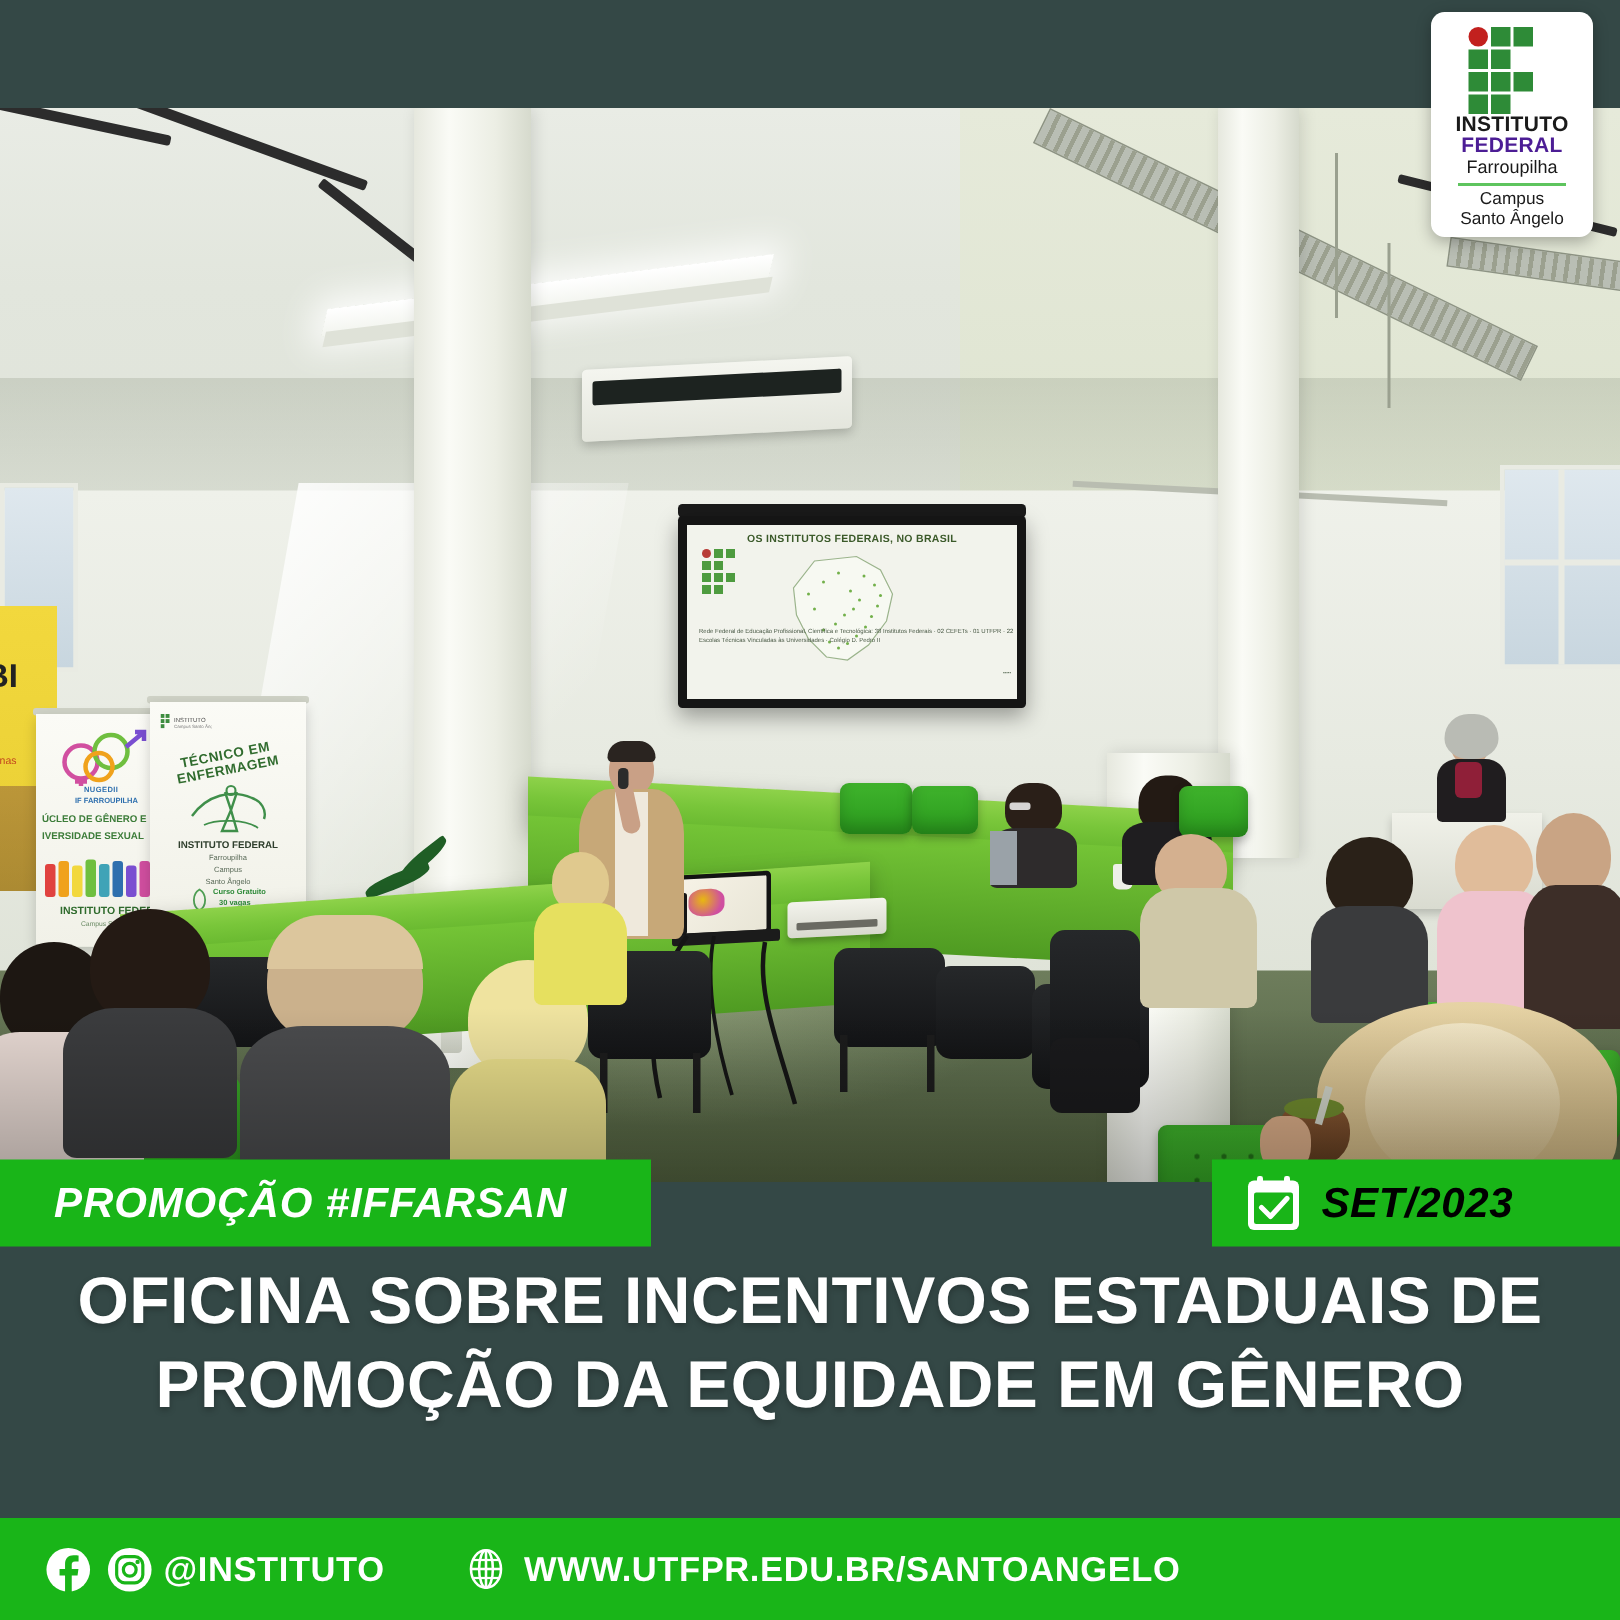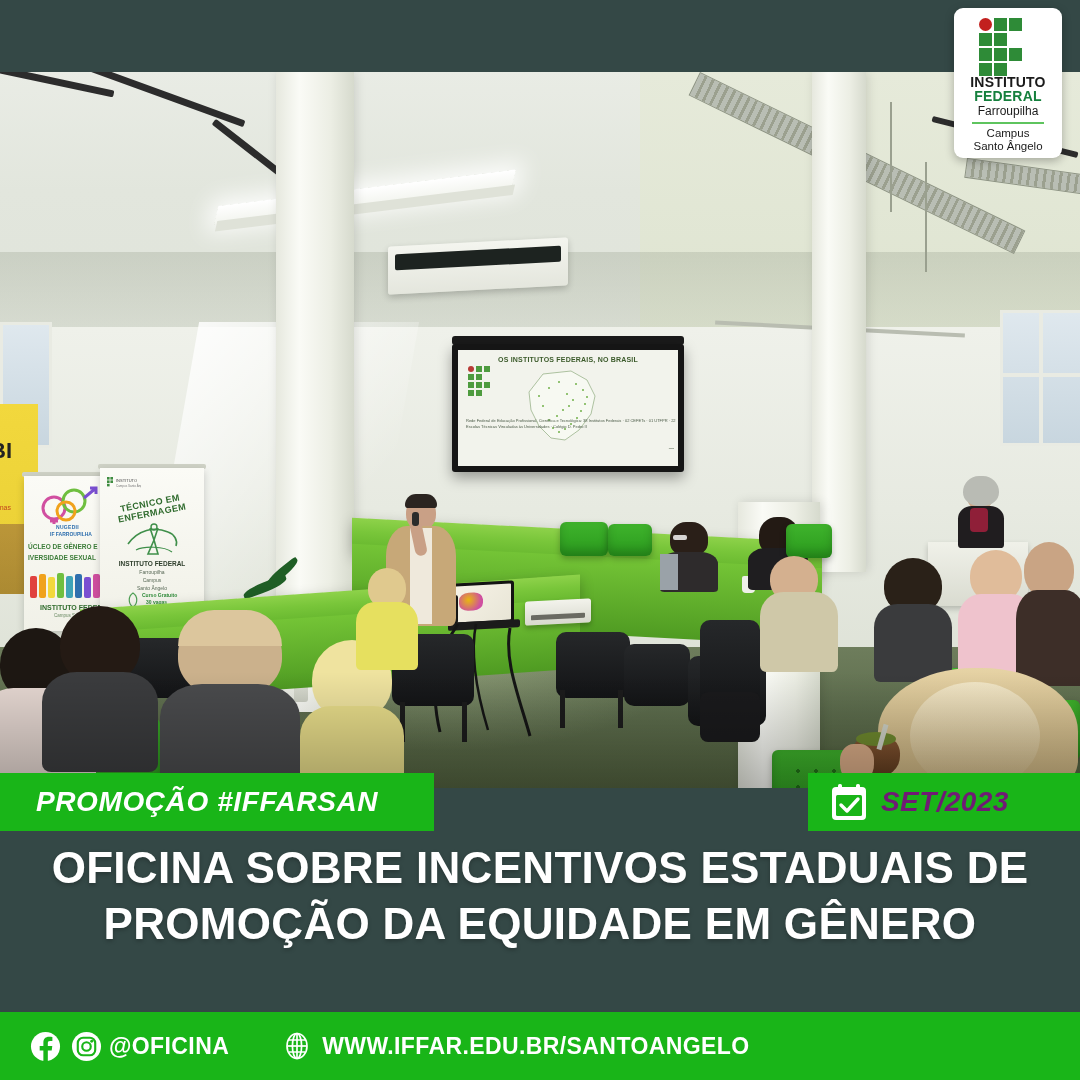--- a/index.html
+++ b/index.html
@@ -105,39 +105,39 @@
   
   .logo-card{
     position:absolute;right:18px;top:8px;width:108px;height:150px;
     background:#ffffff;border-radius:9px;box-shadow:0 3px 10px rgba(0,0,0,.28);
     display:flex;flex-direction:column;align-items:center;padding-top:10px;box-sizing:border-box;
   }
   .if-mark{position:relative;width:58px;height:52px;}
   .if-mark i{position:absolute;width:13px;height:13px;background:#2e8b37;}
   .if-mark .dot{background:#c2201e;border-radius:50%;}
   .logo-l1{font-size:14px;font-weight:bold;color:#1a1a1a;letter-spacing:.2px;line-height:14px;margin-top:5px;}
-  .logo-l2{font-size:14px;font-weight:bold;color:#15803d;letter-spacing:.2px;line-height:15px;}
+  .logo-l2{font-size:14px;font-weight:bold;color:#4c1d95;letter-spacing:.2px;line-height:15px;}
   .logo-l3{font-size:12px;color:#1a1a1a;line-height:15px;}
   .logo-rule{width:72px;height:1.5px;background:#5ec45e;margin:3px 0 3px;}
   .logo-l4{font-size:11.5px;color:#1a1a1a;line-height:13px;}
   .logo-l5{font-size:11.5px;color:#1a1a1a;line-height:13px;}
 
   
   .tag-news{
     position:absolute;left:0;top:773px;width:434px;height:58px;background:#19b518;
     display:flex;align-items:center;padding-left:36px;box-sizing:border-box;
   }
   .tag-news span{
     color:#fff;font-size:28px;font-weight:bold;font-style:italic;letter-spacing:.6px;
   }
   .tag-date{
     position:absolute;right:0;top:773px;width:272px;height:58px;background:#19b518;
     display:flex;align-items:center;padding-left:22px;box-sizing:border-box;gap:13px;
   }
-  .tag-date .dtxt{color:#701a75;font-size:28px;font-weight:bold;font-style:italic;letter-spacing:.4px;}
+  .tag-date .dtxt{color:#000000;font-size:28px;font-weight:bold;font-style:italic;letter-spacing:.4px;}
   .cal{position:relative;width:38px;height:40px;}
 
   
   .headline{
     position:absolute;left:0;top:840px;width:1080px;
     text-align:center;color:#ffffff;
     font-size:44px;font-weight:bold;line-height:56px;letter-spacing:.3px;
     text-shadow:0 2px 4px rgba(0,0,0,.25);
   }
 
@@ -533,29 +533,29 @@
       <svg class="fb" viewBox="0 0 32 32">
         <circle cx="16" cy="16" r="15" fill="#fff"></circle>
         <path d="M18.4 32V20h4l.6-4.6h-4.6v-2.9c0-1.3.4-2.2 2.3-2.2h2.4V6.2c-.4-.06-1.8-.2-3.5-.2-3.5 0-5.8 2.1-5.8 6v3.4H10V20h3.8v12z" fill="#19b518"></path>
       </svg>
       <svg class="ig" viewBox="0 0 32 32" style="margin-left:10px;">
         <circle cx="16" cy="16" r="15" fill="#fff"></circle>
         <rect x="7" y="7" width="18" height="18" rx="5.5" fill="none" stroke="#19b518" stroke-width="2.2"></rect>
         <circle cx="16" cy="16" r="4.4" fill="none" stroke="#19b518" stroke-width="2.2"></circle>
         <circle cx="21.4" cy="10.6" r="1.5" fill="#19b518"></circle>
       </svg>
-      <span class="handle">@OFICINA</span>
+      <span class="handle">@INSTITUTO</span>
     </div>
     <div class="fgap"></div>
     <div class="fgroup">
       <svg class="gl" viewBox="0 0 28 28">
         <ellipse cx="14" cy="14" rx="10" ry="12.5" fill="none" stroke="#fff" stroke-width="1.7"></ellipse>
         <ellipse cx="14" cy="14" rx="4.6" ry="12.5" fill="none" stroke="#fff" stroke-width="1.7"></ellipse>
         <line x1="4" y1="14" x2="24" y2="14" stroke="#fff" stroke-width="1.7"></line>
         <line x1="6" y1="8" x2="22" y2="8" stroke="#fff" stroke-width="1.5"></line>
         <line x1="6" y1="20" x2="22" y2="20" stroke="#fff" stroke-width="1.5"></line>
         <line x1="14" y1="1.5" x2="14" y2="26.5" stroke="#fff" stroke-width="1.7"></line>
       </svg>
-      <span class="site">WWW.IFFAR.EDU.BR/SANTOANGELO</span>
+      <span class="site">WWW.UTFPR.EDU.BR/SANTOANGELO</span>
     </div>
   </div>
 
 </div>
 
 </body></html>

